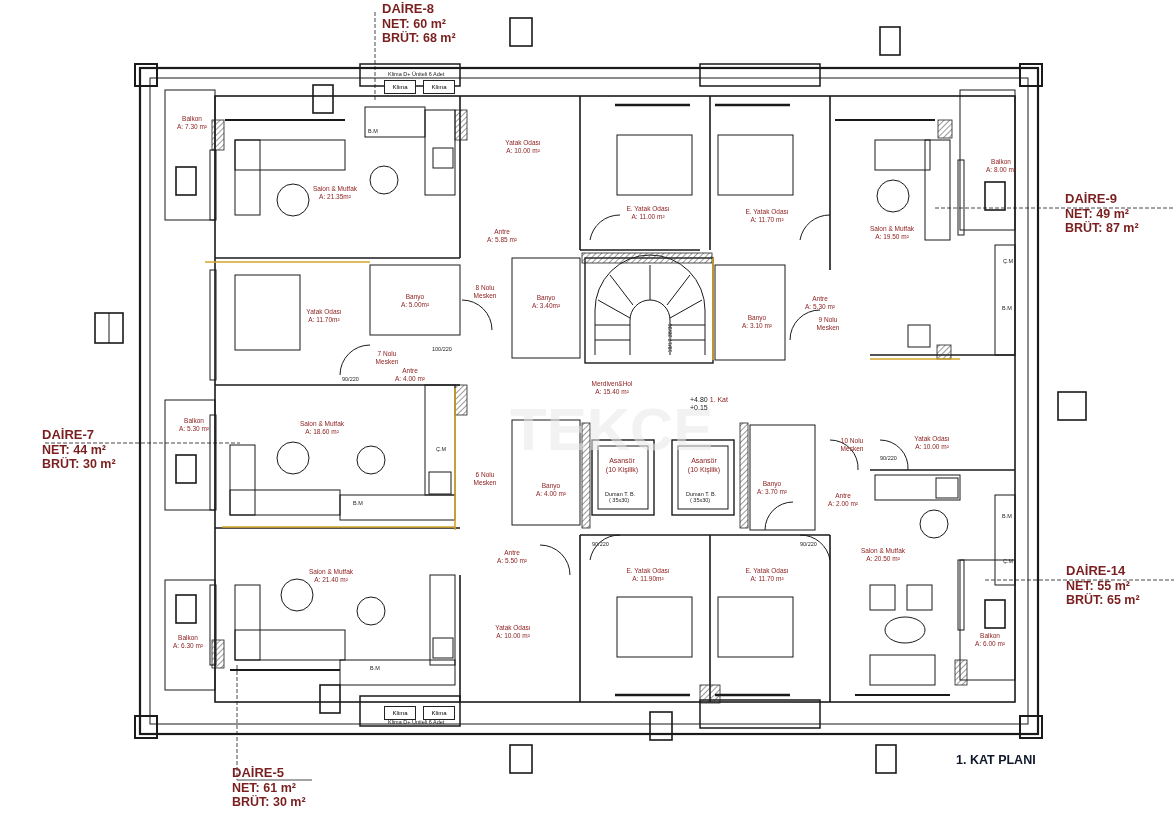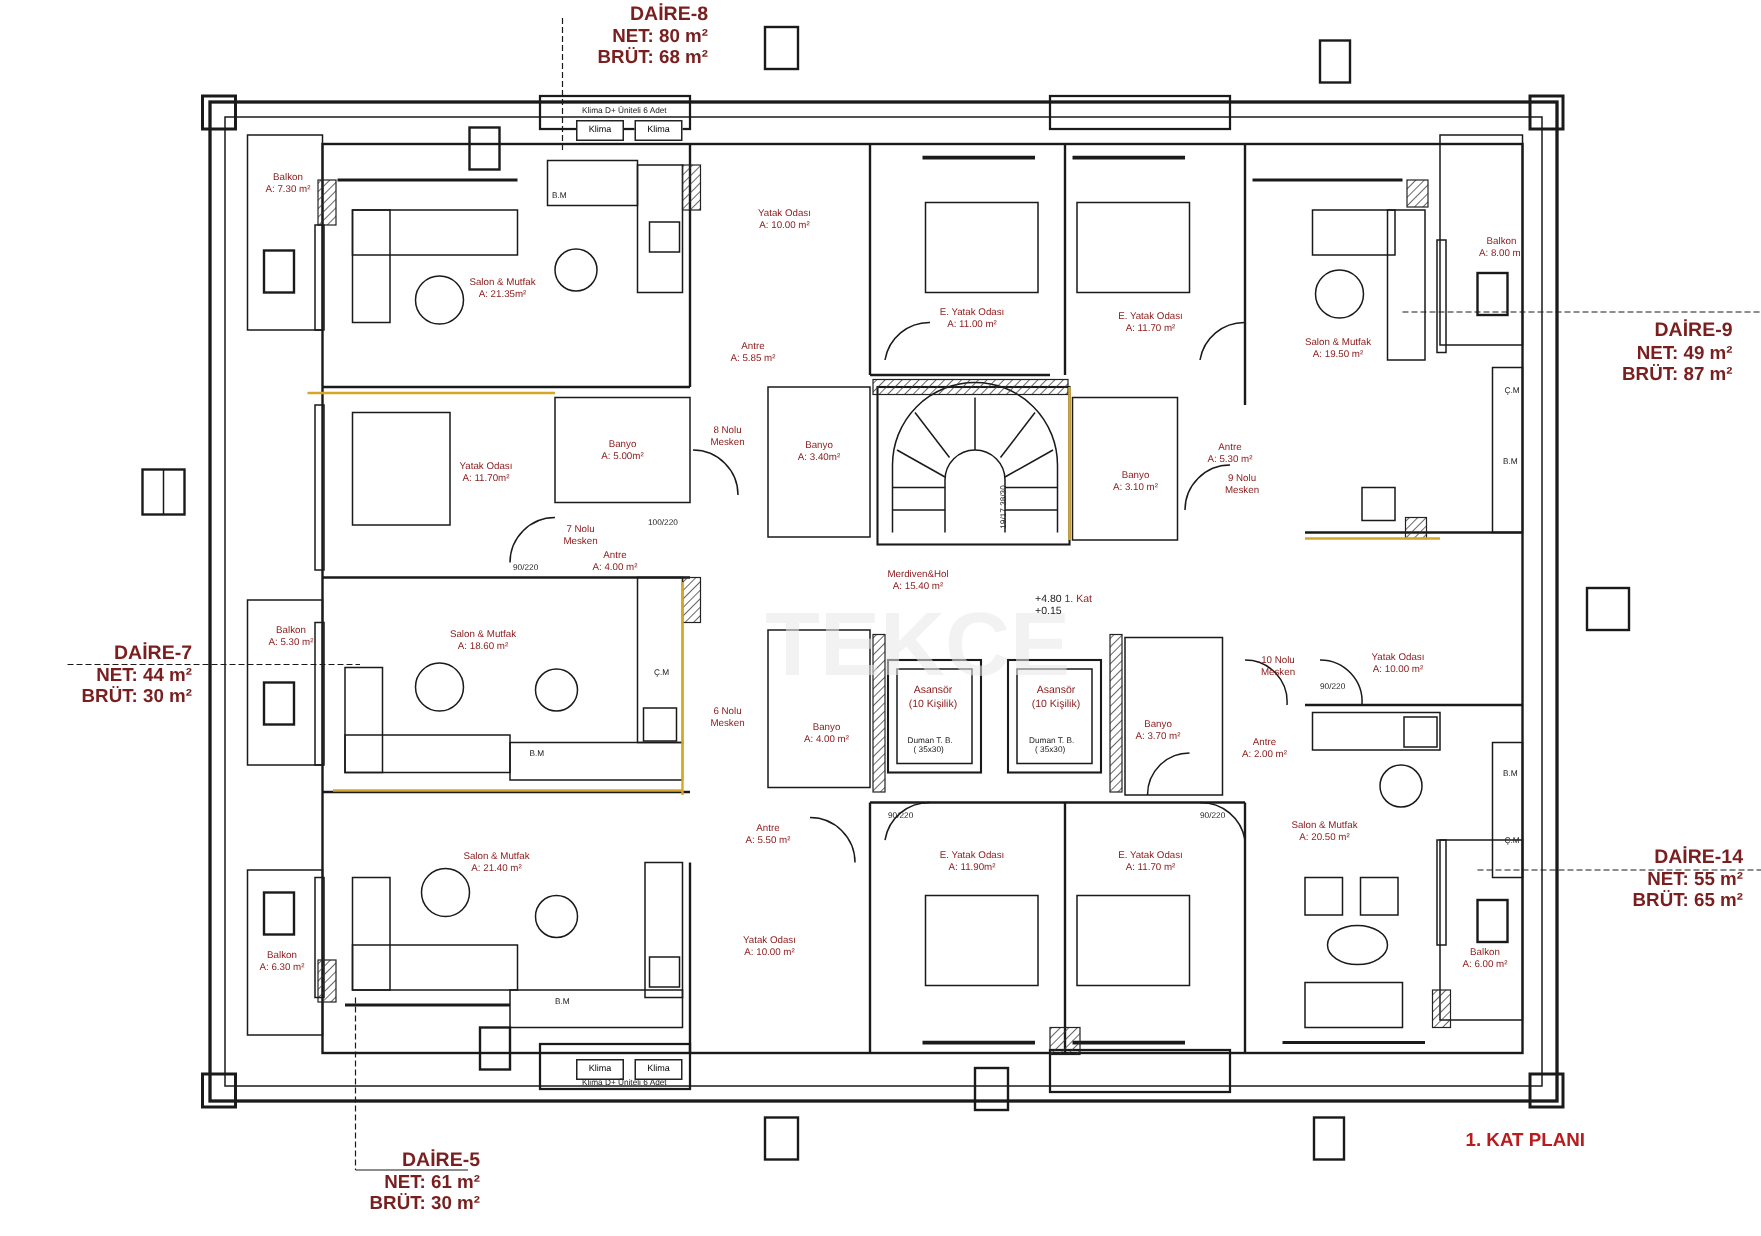--- a/index.html
+++ b/index.html
@@ -1,23 +1,23 @@
 <!DOCTYPE html>
 <html><head>
 <meta charset="utf-8">
 <style>
   html, body { margin:0; padding:0; background:#ffffff; }
   body { width:1174px; height:824px; position:relative; overflow:hidden; font-family:"Liberation Sans", sans-serif; }
   .plan { position:absolute; left:0; top:0; width:1174px; height:824px; }
-  .lbl { position:absolute; color:#7a1f1f; font-family:"Liberation Sans", sans-serif; font-weight:bold; text-align:right; line-height:1.15; }
+  .lbl { position:absolute; color:#7a1f1f; font-family:"Liberation Sans", sans-serif; font-weight:bold; text-align:left; line-height:1.15; }
   .lbl .t { font-size:13px; display:block; }
   .lbl .n { font-size:12.5px; display:block; }
   .room { position:absolute; color:#8b1a1a; font-size:6.5px; text-align:center; line-height:1.25; white-space:nowrap; transform:translate(-50%,-50%); font-family:"Liberation Sans", sans-serif; }
   .room span { display:block; }
-  .title { position:absolute; left:977px; top:753px; font-size:12.5px; font-weight:bold; color:#b91c1c; font-family:"Liberation Sans", sans-serif; }
+  .title { position:absolute; left:956px; top:753px; font-size:12.5px; font-weight:bold; color:#0f172a; font-family:"Liberation Sans", sans-serif; }
   .note { position:absolute; font-size:5.5px; color:#222; white-space:nowrap; font-family:"Liberation Sans", sans-serif; }
   .lvl { position:absolute; left:690px; top:396px; font-size:7px; color:#222; font-family:"Liberation Sans", sans-serif; line-height:1.1; }
   .lvl b { color:#8b1a1a; font-weight:normal; }
   .box { position:absolute; border:1px solid #222; font-size:6px; text-align:center; display:flex; align-items:center; justify-content:center; background:#fff; font-family:"Liberation Sans", sans-serif; }
 </style>
 </head>
 <body>
 
 <svg class="plan" viewBox="0 0 1174 824" xmlns="http://www.w3.org/2000/svg">
   <g fill="none" stroke="#1a1a1a" stroke-width="1">
@@ -205,24 +205,24 @@
     <line x1="222" y1="527" x2="455" y2="527"></line>
     <line x1="713" y1="258" x2="713" y2="360"></line>
     <line x1="870" y1="359" x2="960" y2="359"></line>
   </g>
 
   <text x="510" y="450" font-size="60" font-family="Liberation Sans, sans-serif" font-weight="bold" fill="#e8e8e8" opacity="0.55">TEKCE</text>
 </svg>
 
 <div class="lbl" style="left:382px;top:2px;width:90px;">
   <span class="t">DAİRE-8</span>
-  <span class="n">NET: 80 m²</span>
+  <span class="n">NET: 60 m²</span>
   <span class="n">BRÜT: 68 m²</span>
 </div>
-<div class="lbl" style="left:1065px;top:192px;width:90px;margin-top:21px;">
+<div class="lbl" style="left:1065px;top:192px;width:90px;">
   <span class="t">DAİRE-9</span>
   <span class="n">NET: 49 m²</span>
   <span class="n">BRÜT: 87 m²</span>
 </div>
 <div class="lbl" style="left:42px;top:428px;width:86px;">
   <span class="t">DAİRE-7</span>
   <span class="n">NET: 44 m²</span>
   <span class="n">BRÜT: 30 m²</span>
 </div>
 <div class="lbl" style="left:1066px;top:564px;width:96px;">

